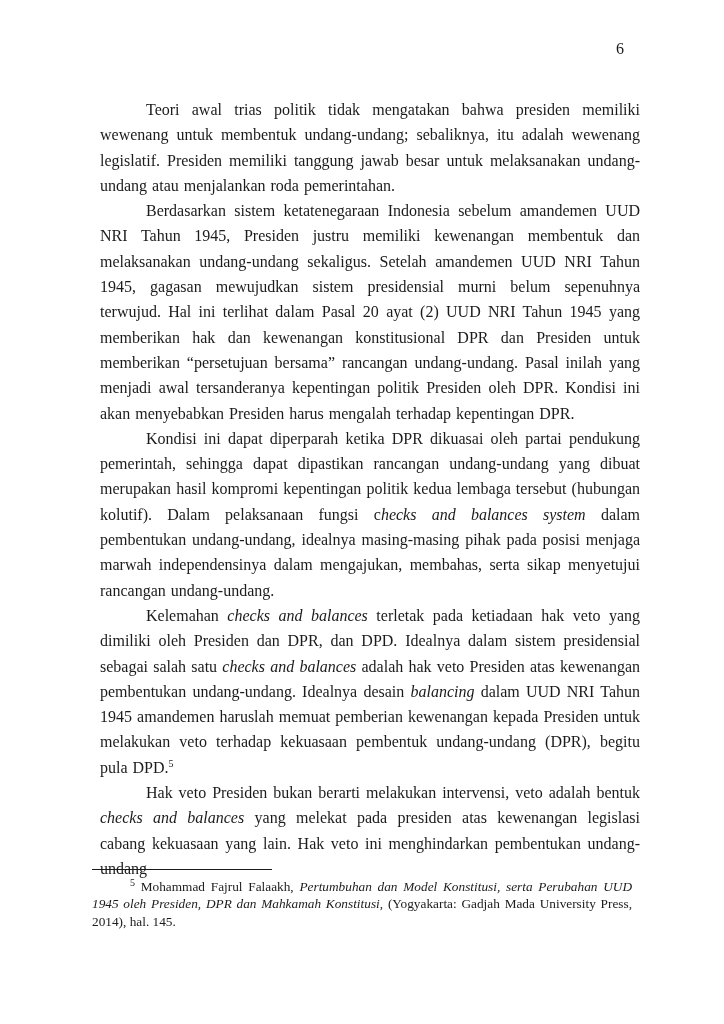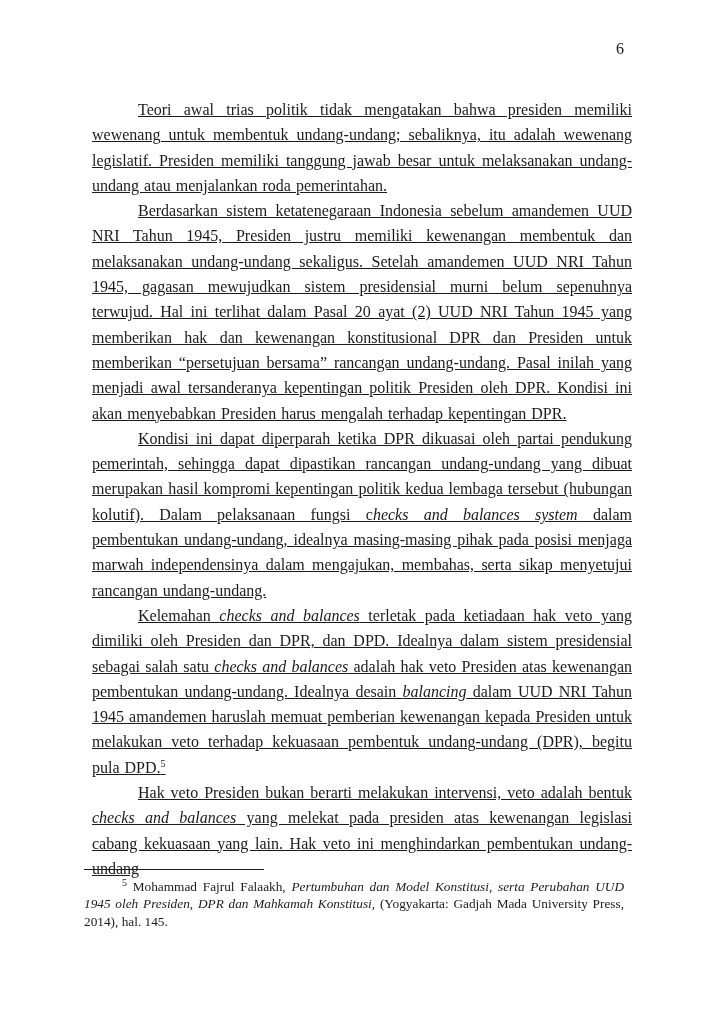--- a/index.html
+++ b/index.html
@@ -15,43 +15,42 @@
   }
   .page-number {
     position: absolute;
     top: 40px;
     right: 100px;
     font-size: 16px;
     line-height: 18px;
   }
   .document-body {
     position: absolute;
-    left: 92px;
+    left: 100px;
     top: 97px;
     width: 540px;
-    text-decoration: underline;
   }
   .para {
     margin: 0;
     padding: 0;
     font-size: 16px;
     line-height: 25.3px;
     text-align: justify;
     text-indent: 46px;
     word-spacing: 1px;
   }
   .para em { font-style: italic; }
   sup.fn-ref {
     font-size: 10px;
     vertical-align: super;
     line-height: 0;
   }
   .footnote-area {
     position: absolute;
-    left: 84px;
+    left: 92px;
     top: 869px;
     width: 540px;
   }
   .footnote-rule {
     width: 180px;
     height: 0;
     border-top: 1.5px solid #1b1b1b;
     margin-bottom: 8px;
   }
   .footnote-text {

